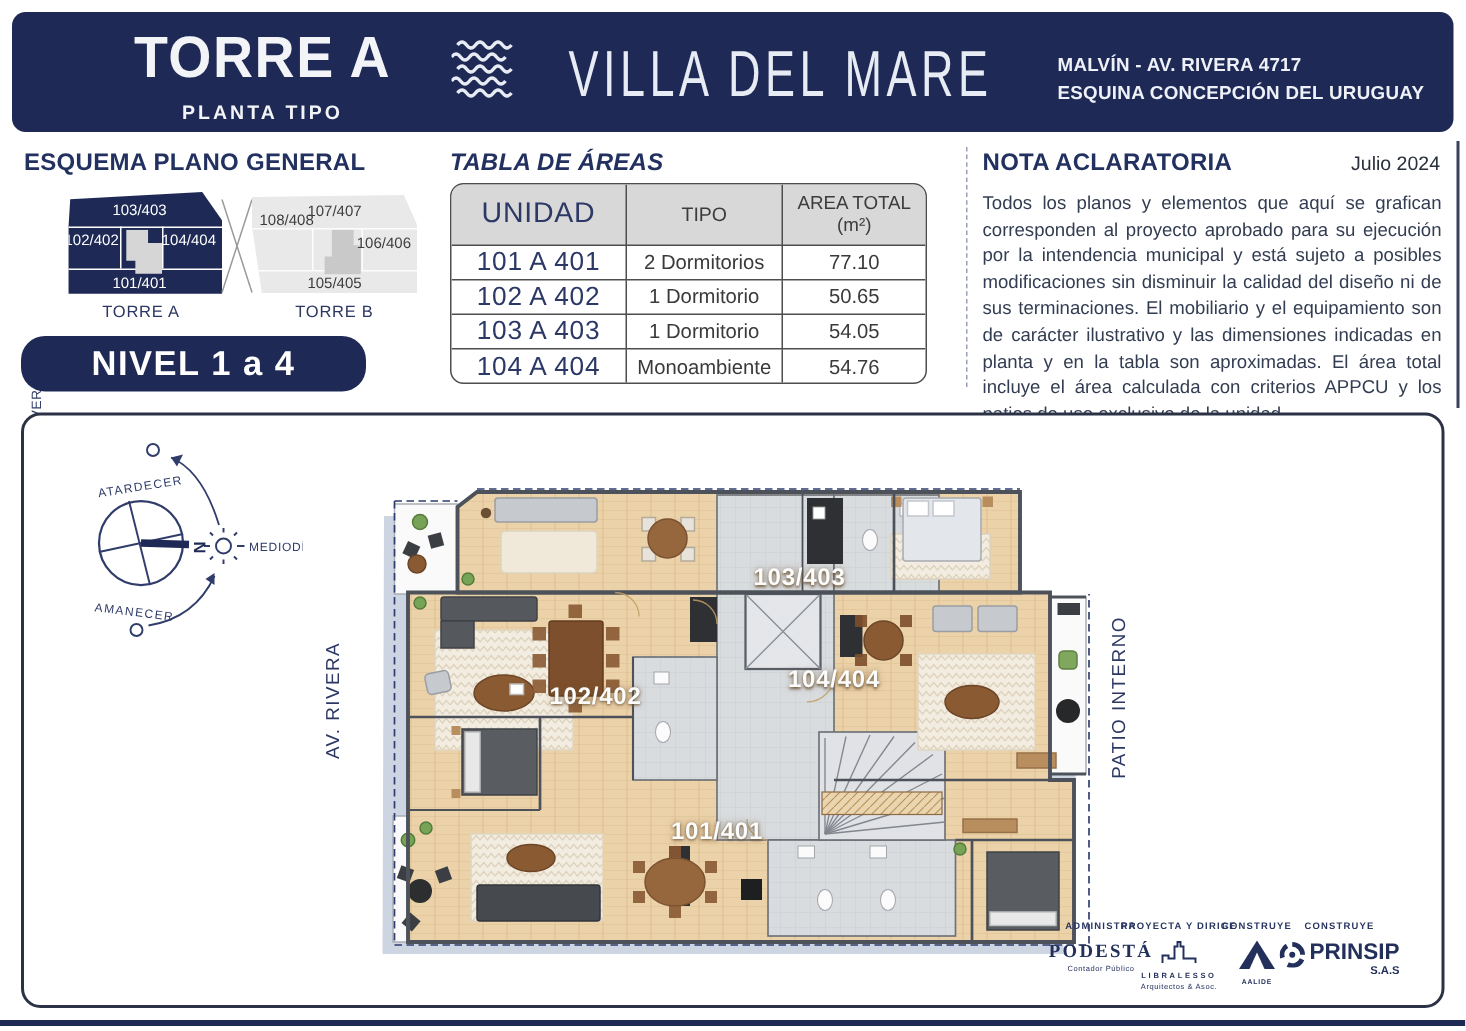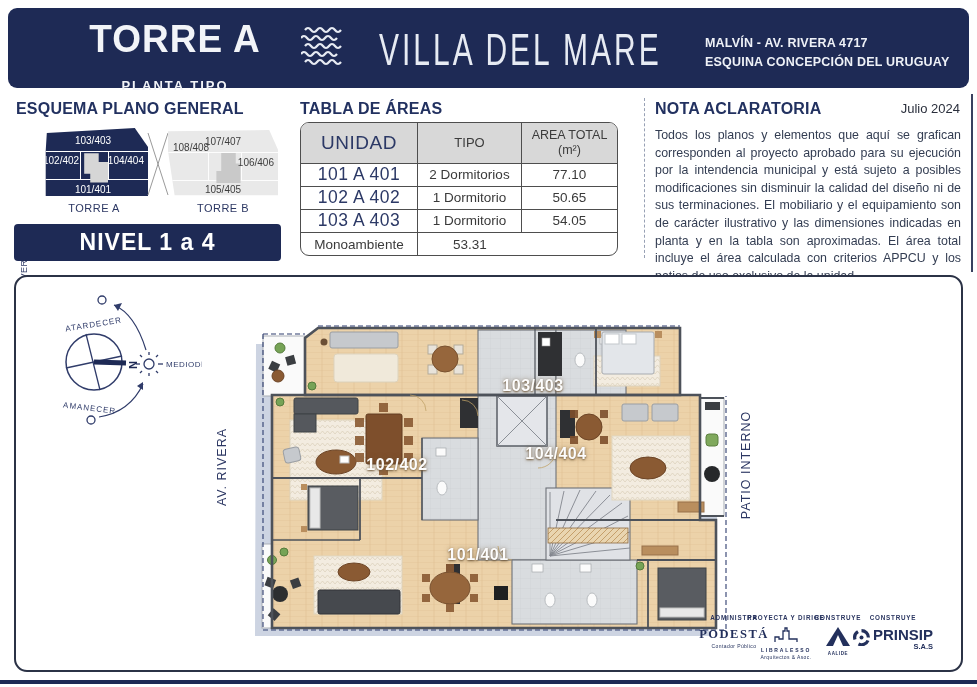--- a/index.html
+++ b/index.html
@@ -4,21 +4,21 @@
 <style>
   * { margin:0; padding:0; box-sizing:border-box; }
   body { background:#fff; font-family:"Liberation Sans", sans-serif; }
   #page { position:relative; width:977px; height:687px; background:#fff; overflow:hidden; }
 
   
   .header { position:absolute; left:8px; top:8px; width:961px; height:80px;
             background:#1e2a55; border-radius:9px; }
   .h-left { position:absolute; left:52px; top:10px; width:230px; text-align:center; color:#f2f4f8; }
   .h-tower { font-size:37px; font-weight:bold; letter-spacing:1px; transform:scaleY(1.05); }
-  .h-sub { font-size:13px; font-weight:bold; letter-spacing:2px; margin-top:18px; }
+  .h-sub { font-size:13px; font-weight:bold; letter-spacing:2px; margin-top:7px; }
   .h-brandwrap { position:absolute; left:293px; top:17px; display:flex; align-items:center; gap:30px; }
   .h-brand { color:#e7ebf3; font-size:30px; letter-spacing:3px; transform:scaleY(1.45); transform-origin:center; white-space:nowrap; }
   .h-addr { position:absolute; left:697px; top:26px; color:#eef1f7; font-size:12.5px; font-weight:bold; line-height:1.55; letter-spacing:.2px; }
 
   
   .sec-title { position:absolute; font-size:16px; font-weight:bold; color:#223160; letter-spacing:.2px; }
 
   
   .schema { position:absolute; left:14px; top:120px; width:272px; height:100px; }
   .sch-street { position:absolute; left:-26px; top:155px; width:72px; text-align:center;
@@ -31,22 +31,22 @@
   .tB .t-line { background:#fdfdfd; }
   .t-core-a { position:absolute; left:42%; top:36%; width:22%; height:42%; background:#d6d6d6;
               clip-path:polygon(0 0,60% 0,60% 30%,100% 30%,100% 100%,25% 100%,25% 70%,0 70%); }
   .t-core-b { position:absolute; left:44%; top:34%; width:22%; height:44%; background:#c9c9c9;
               clip-path:polygon(20% 0,80% 0,80% 35%,100% 35%,100% 100%,0 100%,0 60%,20% 60%); }
   .t-lab { position:absolute; font-size:10px; white-space:nowrap; }
   .torreA .t-lab { color:#fff; }
   .torreB .t-lab { color:#3d3d3d; }
   .x-gap { position:absolute; left:133px; top:10px; }
   .t-cap { position:absolute; top:82px; font-size:11px; color:#2c3763; letter-spacing:.5px; }
-  .badge { position:absolute; left:14px; top:224px; width:267px; height:37px; background:#1e2a55;
-           border-radius:4px; color:#fff; font-size:23px; font-weight:bold; letter-spacing:1px;
+  .badge { position:absolute; left:14px; top:224px; width:230px; height:37px; background:#1e2a55;
+           border-radius:16px; color:#fff; font-size:23px; font-weight:bold; letter-spacing:1px;
            text-align:center; line-height:37px; }
 
   
   .areas { position:absolute; left:300px; top:122px; width:318px; height:134px;
            border:1.6px solid #4e4e4e; border-radius:9px; overflow:hidden; background:#fff; }
   .a-row { display:grid; grid-template-columns:117px 104px 95px; }
   .a-cell { border-right:1.2px solid #4e4e4e; border-bottom:1.2px solid #4e4e4e;
             display:flex; align-items:center; justify-content:center; text-align:center; }
   .a-cell:last-child { border-right:none; }
   .a-row:last-child .a-cell { border-bottom:none; }
@@ -153,21 +153,21 @@
       <div class="t-lab" style="right:4px; top:27px;">106/406</div>
       <div class="t-lab" style="left:50%; bottom:3px; transform:translateX(-50%);">105/405</div>
     </div>
 
     <div class="t-cap" style="left:45px; width:70px; text-align:center;">TORRE A</div>
     <div class="t-cap" style="left:174px; width:70px; text-align:center;">TORRE B</div>
   </div>
 
   <div class="badge">NIVEL 1 a 4</div>
 
-  <div class="sec-title" style="left:300px; top:100px;">TABLA DE ÁREAS</div>
+  <div class="sec-title" style="left:300px; top:100px;font-style:italic;">TABLA DE ÁREAS</div>
 
   <div class="areas">
     <div class="a-row a-head">
       <div class="a-cell c1">UNIDAD</div>
       <div class="a-cell c2">TIPO</div>
       <div class="a-cell c3">
         <span>AREA TOTAL</span>
         <span>(m²)</span>
       </div>
     </div>
@@ -181,22 +181,23 @@
         <div class="a-cell c1">102 A 402</div>
         <div class="a-cell c2">1 Dormitorio</div>
         <div class="a-cell c3">50.65</div>
       </div>
       <div class="a-row">
         <div class="a-cell c1">103 A 403</div>
         <div class="a-cell c2">1 Dormitorio</div>
         <div class="a-cell c3">54.05</div>
       </div>
       <div class="a-row">
+        <div class="a-cell c1">104 A 404</div>
         <div class="a-cell c2">Monoambiente</div>
-        <div class="a-cell c3">53.31</div>
+        <div class="a-cell c3">54.76</div>
       </div>
     </div>
   </div>
 
   <div class="nota-sep"></div>
   <div class="sec-title" style="left:655px; top:100px;">NOTA ACLARATORIA</div>
   <div class="nota-date">Julio 2024</div>
   <div class="nota-body">Todos los planos y elementos que aquí se grafican corresponden al proyecto aprobado para su ejecución por la intendencia municipal y está sujeto a posibles modificaciones sin disminuir la calidad del diseño ni de sus terminaciones. El mobiliario y el equipamiento son de carácter ilustrativo y las dimensiones indicadas en planta y en la tabla son aproximadas. El área total incluye el área calculada con criterios APPCU y los patios de uso exclusivo de la unidad.</div>
 
   <div class="planbox"></div>

